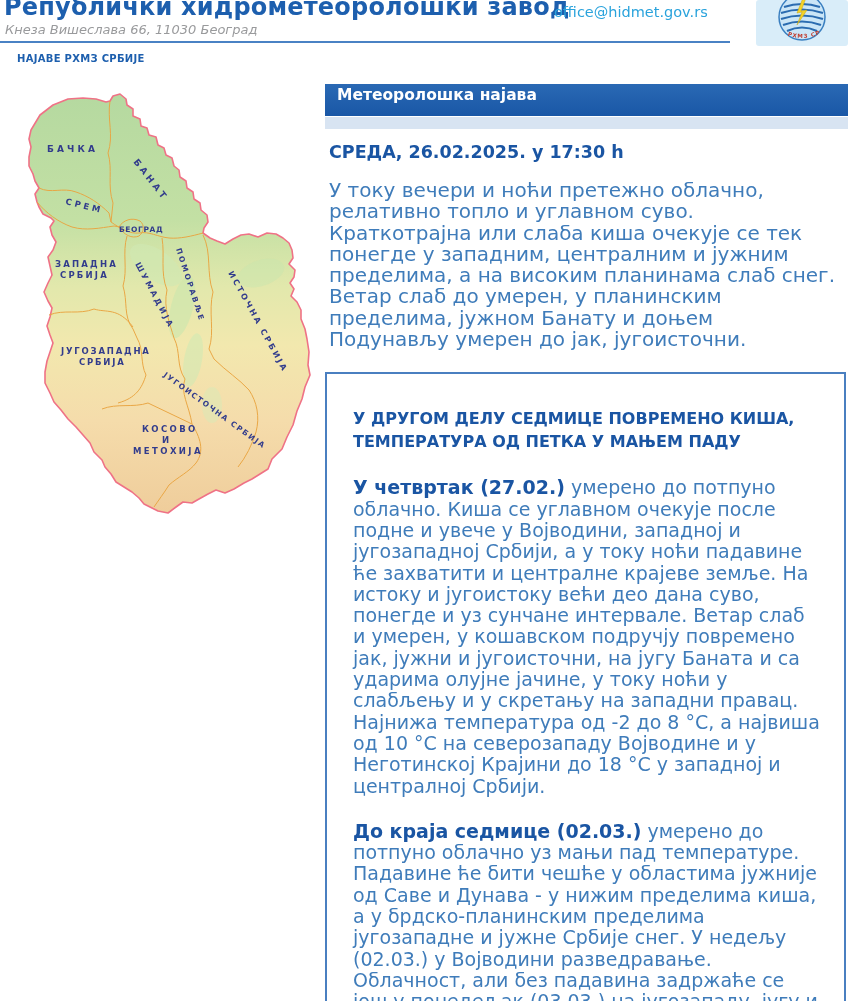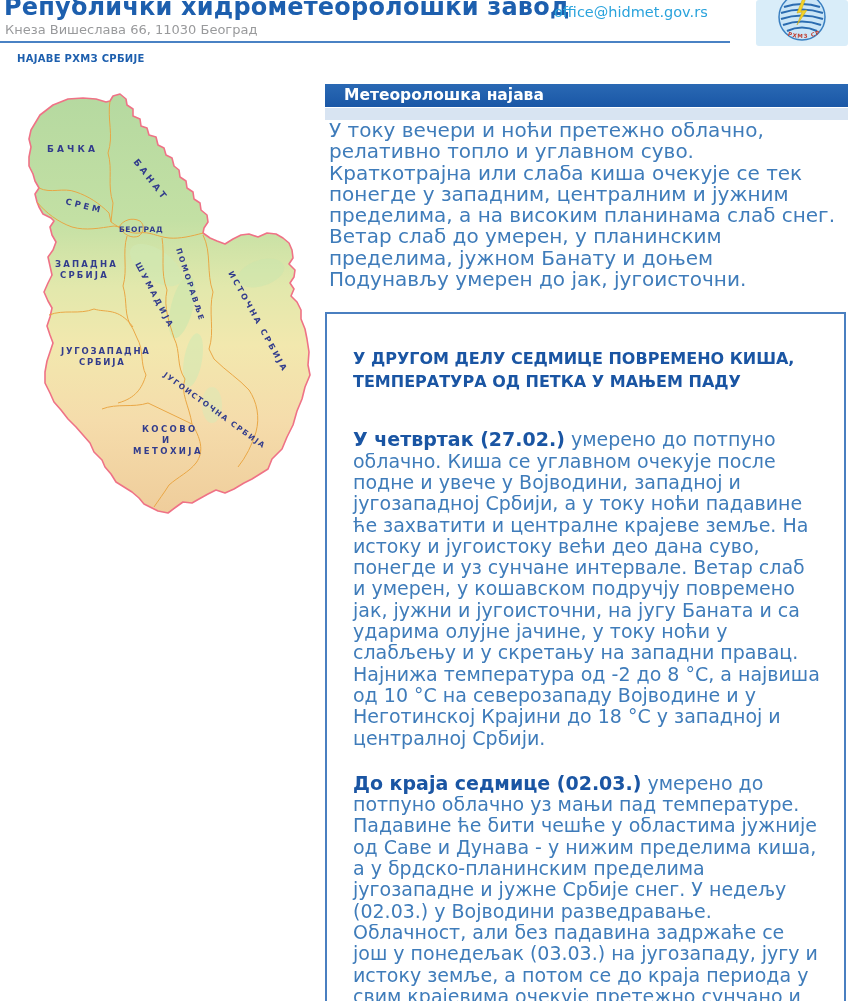--- a/index.html
+++ b/index.html
@@ -8,21 +8,21 @@
     background:#ffffff;font-family:"DejaVu Sans",sans-serif;
   }
   
   .site-title{
     position:absolute;left:4px;top:-7px;margin:0;
     font-size:24px;font-weight:bold;color:#1d5fae;letter-spacing:0.2px;
     white-space:nowrap;
   }
   .address{
     position:absolute;left:5px;top:22px;
-    font-size:13px;color:#999a9c;
+    font-size:13px;color:#999a9c;font-style:italic;
   }
   .email{
     position:absolute;left:554px;top:4px;
     font-size:14.5px;color:#2aa3dc;text-decoration:none;
   }
   .logo{
     position:absolute;left:756px;top:0;width:92px;height:46px;
     background:#d9edf9;border-radius:3px;overflow:hidden;
   }
   .rule{
@@ -33,40 +33,40 @@
     font-size:10px;font-weight:bold;color:#1d5fae;letter-spacing:0.3px;
   }
   
   .map{position:absolute;left:6px;top:75px;width:330px;height:450px;}
   .map text{
     font-family:"DejaVu Sans",sans-serif;font-weight:bold;fill:#323c8c;
   }
   
   .right{position:absolute;left:325px;top:84px;width:523px;}
   .bar{
-    height:23px;background:linear-gradient(#2a69b4,#1a57a6);
+    height:32px;background:linear-gradient(#2a69b4,#1a57a6);
     color:#ffffff;font-size:15.5px;font-weight:bold;
-    line-height:23px;padding-left:19px;
+    line-height:23px;padding-left:12px;
   }
   .strip{height:12px;background:#d8e4f2;margin-top:1px;}
   .date-line{
     margin:13px 0 18px 4px;
     font-size:17.5px;font-weight:bold;color:#1a55a3;
   }
   .intro{
     margin:0 0 0 4px;width:508px;
     font-size:20px;line-height:21.3px;color:#3f7cba;
   }
   .box{
     margin:22px 2px 0 0;border:2px solid #4a7fc0;
     padding:34px 24px 30px 26px;min-height:700px;background:#ffffff;
   }
   .box-heading{
     font-size:16px;font-weight:bold;color:#1a55a3;line-height:22.5px;
-    margin:0 0 36px 0;
+    margin:0 0 24px 0;
   }
   .box p{
     margin:0 0 24px 0;font-size:19px;line-height:21.3px;color:#3f7cba;
   }
   .box p b{color:#1a55a3;}
 </style>
 </head>
 <body>
 
 <div class="page">
@@ -155,20 +155,21 @@
       </g>
     </svg>
   </div>
 
   <div class="right">
     <div class="bar">
       <span>Метеоролошка најава</span>
     </div>
     <div class="strip"></div>
 
+    <div class="date-line">СРЕДА, 26.02.2025. у 17:30 h</div>
 
     <p class="intro">У току вечери и ноћи претежно облачно, релативно топло и углавном суво. Краткотрајна или слаба киша очекује се тек понегде у западним, централним и јужним пределима, а на високим планинама слаб снег. Ветар слаб до умерен, у планинским пределима, јужном Банату и доњем Подунављу умерен до јак, југоисточни.</p>
 
     <div class="box">
       <div class="box-heading">У ДРУГОМ ДЕЛУ СЕДМИЦЕ ПОВРЕМЕНО КИША, ТЕМПЕРАТУРА ОД ПЕТКА У МАЊЕМ ПАДУ</div>
 
       <p><b>У четвртак (27.02.)</b><span> умерено до потпуно облачно. Киша се углавном очекује после подне и увече у Војводини, западној и југозападној Србији, а у току ноћи падавине ће захватити и централне крајеве земље. На истоку и југоистоку већи део дана суво, понегде и уз сунчане интервале. Ветар слаб и умерен, у кошавском подручју повремено јак, јужни и југоисточни, на југу Баната и са ударима олујне јачине, у току ноћи у слабљењу и у скретању на западни правац. Најнижа температура од -2 до 8 °C, а највиша од 10 °C на северозападу Војводине и у Неготинској Крајини до 18 °C у западној и централној Србији.</span></p>
 
       <p><b>До краја седмице (02.03.)</b><span> умерено до потпуно облачно уз мањи пад температуре. Падавине ће бити чешће у областима јужније од Саве и Дунава - у нижим пределима киша, а у брдско-планинским пределима југозападне и јужне Србије снег. У недељу (02.03.) у Војводини разведравање. Облачност, али без падавина задржаће се још у понедељак (03.03.) на југозападу, југу и истоку земље, а потом се до краја периода у свим крајевима очекује претежно сунчано и топлије време.</span></p>
     </div>

